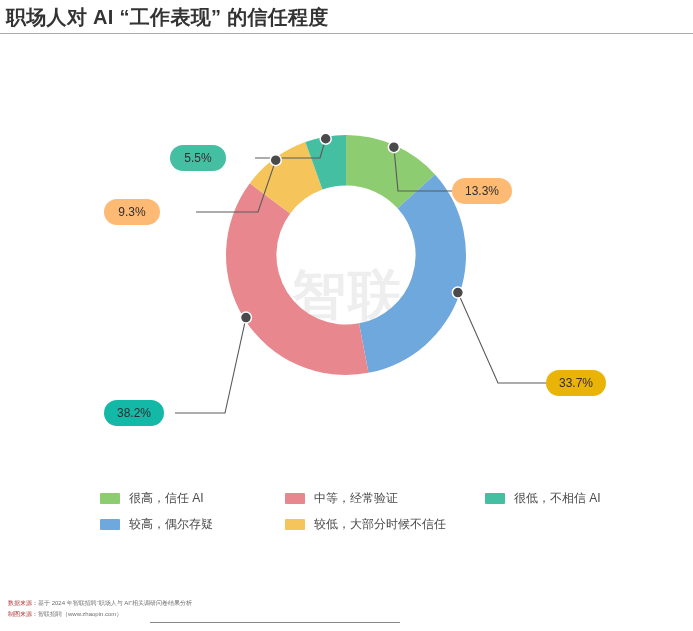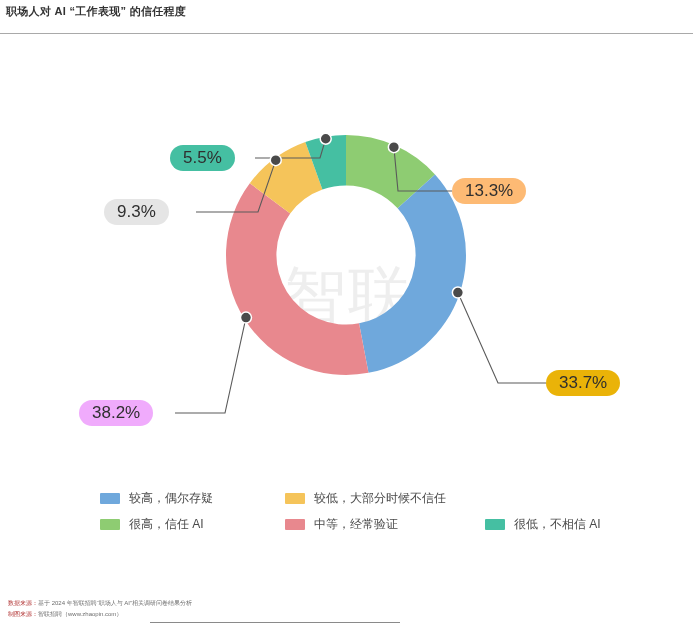--- a/index.html
+++ b/index.html
@@ -14,21 +14,21 @@
     overflow: hidden;
     font-family: "Liberation Sans", "DejaVu Sans", sans-serif;
     color: #3d3d3d;
   }
 
   
   #chart-title {
     position: absolute;
     left: 6px;
     top: 4px;
-    font-size: 11px;
+    font-size: 20px;
     font-weight: bold;
     letter-spacing: 0.3px;
     color: #333333;
     white-space: nowrap;
   }
   #title-rule {
     position: absolute;
     left: 0;
     top: 33px;
     width: 693px;
@@ -50,43 +50,43 @@
     top: 0;
   }
 
   
   #watermark {
     position: absolute;
     left: 268px;
     top: 195px;
     width: 160px;
     height: 120px;
-    font-size: 62px;
-    font-weight: normal;
+    font-size: 54px;
+    font-weight: bold;
     color: rgba(150, 150, 150, 0.16);
     letter-spacing: 2px;
     display: flex;
     align-items: center;
     justify-content: center;
     pointer-events: none;
     white-space: nowrap;
     overflow: hidden;
   }
 
   
   .pct-pill {
     position: absolute;
     height: 26px;
     min-width: 56px;
     padding: 8px 13px;
     border-radius: 13px;
     display: flex;
     align-items: center;
     justify-content: center;
-    font-size: 17px;
+    font-size: 12px;
     color: #2f2f2f;
     box-sizing: border-box;
     white-space: nowrap;
   }
 
   
   #legend {
     position: absolute;
     left: 100px;
     top: 490px;
@@ -163,50 +163,50 @@
         <circle cx="393.8820114046116" cy="107.15143494766077" r="5.5" fill="#4a4a4a" stroke="#ffffff" stroke-width="1.5"></circle>
         <circle cx="457.87602463471575" cy="252.5200627922245" r="5.5" fill="#4a4a4a" stroke="#ffffff" stroke-width="1.5"></circle>
         <circle cx="245.97400354196014" cy="277.6003197481946" r="5.5" fill="#4a4a4a" stroke="#ffffff" stroke-width="1.5"></circle>
         <circle cx="275.74470691441417" cy="120.19391478676891" r="5.5" fill="#4a4a4a" stroke="#ffffff" stroke-width="1.5"></circle>
         <circle cx="325.71236616702964" cy="98.75709951373668" r="5.5" fill="#4a4a4a" stroke="#ffffff" stroke-width="1.5"></circle>
       </g>
   </svg>
 
   <div class="pct-pill" id="pill-0" style="left: 452px; top: 138px; background: #fdba74;">13.3%</div>
   <div class="pct-pill" id="pill-1" style="left: 546px; top: 330px; background: #eab308;">33.7%</div>
-  <div class="pct-pill" id="pill-2" style="left: 79px; top: 360px; background: #f0abfc;">38.2%</div>
-  <div class="pct-pill" id="pill-3" style="left: 104px; top: 159px; background: #e5e5e5;">9.3%</div>
+  <div class="pct-pill" id="pill-2" style="left: 104px; top: 360px; background: #14b8a6;">38.2%</div>
+  <div class="pct-pill" id="pill-3" style="left: 104px; top: 159px; background: #fdba74;">9.3%</div>
   <div class="pct-pill" id="pill-4" style="left: 170px; top: 105px; background: rgb(69, 191, 162);">5.5%</div>
 </div>
 
 <div id="legend">
+  <div class="legend-row">
+    <div class="legend-item col1">
+      <span class="legend-swatch" style="background: rgb(142, 204, 114);"></span>
+      <span>很高，信任 AI</span>
+    </div>
+    <div class="legend-item col2">
+      <span class="legend-swatch" style="background: rgb(232, 136, 142);"></span>
+      <span>中等，经常验证</span>
+    </div>
+    <div class="legend-item col3">
+      <span class="legend-swatch" style="background: rgb(69, 191, 162);"></span>
+      <span>很低，不相信 AI</span>
+    </div>
+  </div>
   <div class="legend-row">
     <div class="legend-item col1">
       <span class="legend-swatch" style="background: rgb(111, 168, 220);"></span>
       <span>较高，偶尔存疑</span>
     </div>
     <div class="legend-item col2">
       <span class="legend-swatch" style="background: rgb(245, 196, 90);"></span>
       <span>较低，大部分时候不信任</span>
     </div>
   </div>
-  <div class="legend-row">
-    <div class="legend-item col1">
-      <span class="legend-swatch" style="background: rgb(142, 204, 114);"></span>
-      <span>很高，信任 AI</span>
-    </div>
-    <div class="legend-item col2">
-      <span class="legend-swatch" style="background: rgb(232, 136, 142);"></span>
-      <span>中等，经常验证</span>
-    </div>
-    <div class="legend-item col3">
-      <span class="legend-swatch" style="background: rgb(69, 191, 162);"></span>
-      <span>很低，不相信 AI</span>
-    </div>
-  </div>
 </div>
 
 <div id="footer">
   <div>
     <span class="footer-label">数据来源：</span><span>基于 2024 年智联招聘“职场人与 AI”相关调研问卷结果分析</span>
   </div>
   <div>
     <span class="footer-label">制图来源：</span><span>智联招聘（www.zhaopin.com）</span>
   </div>
 </div>

